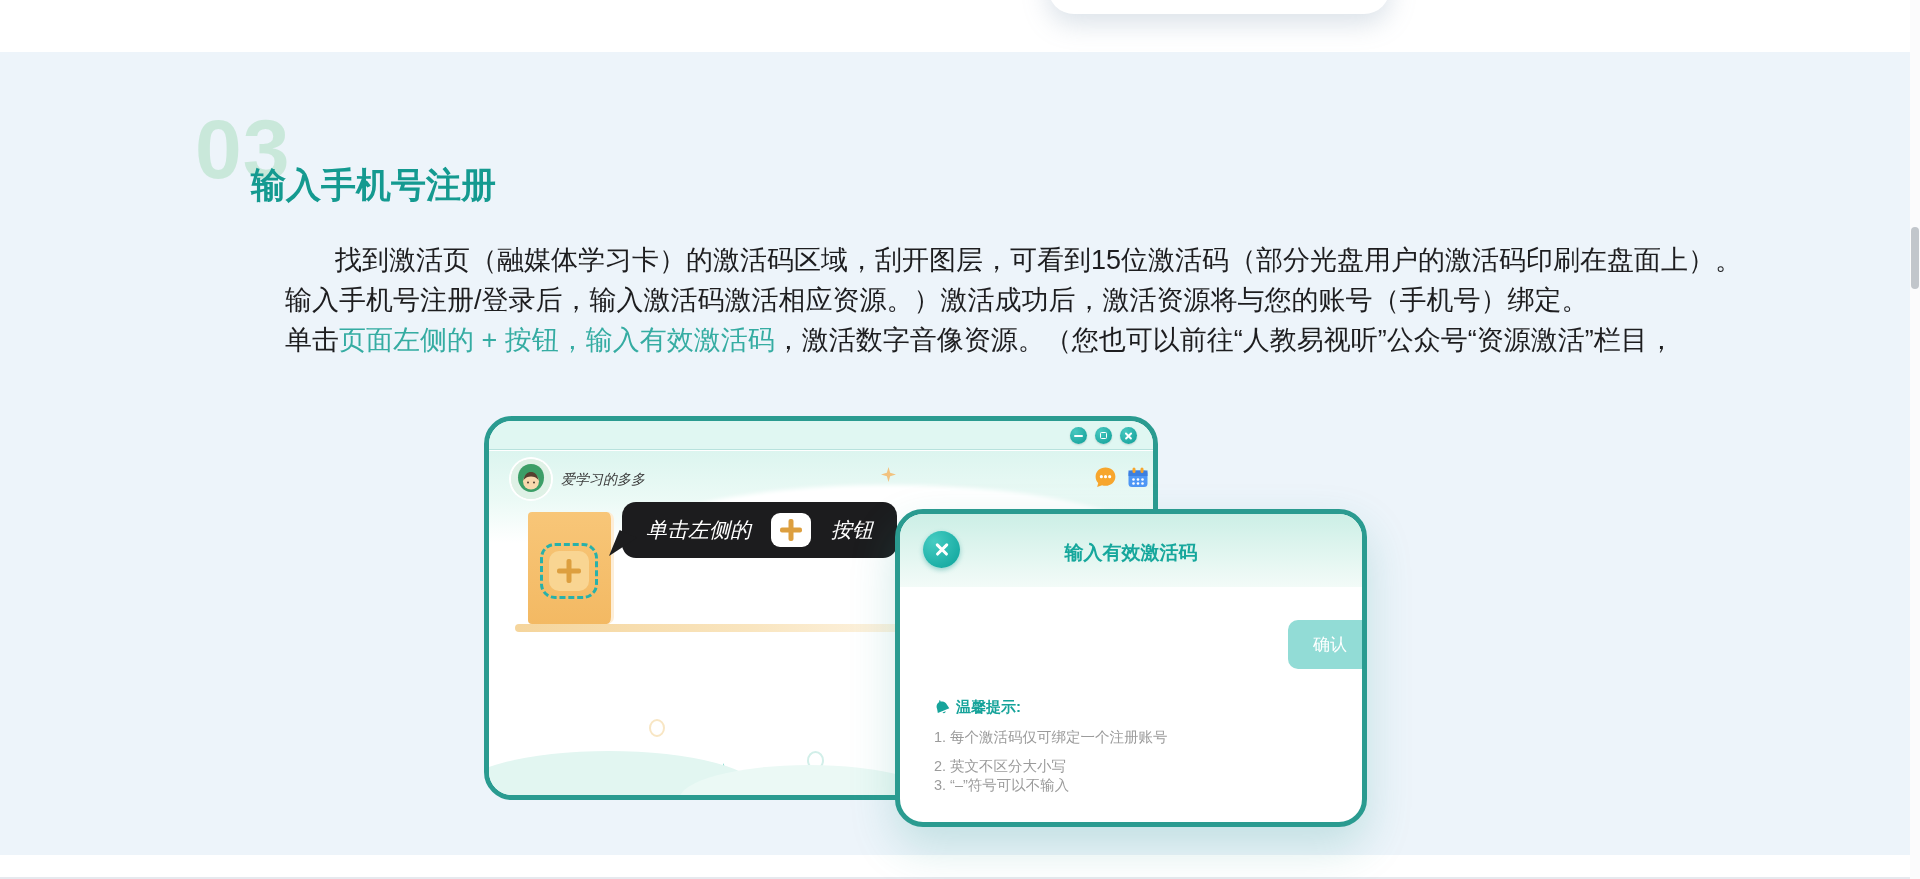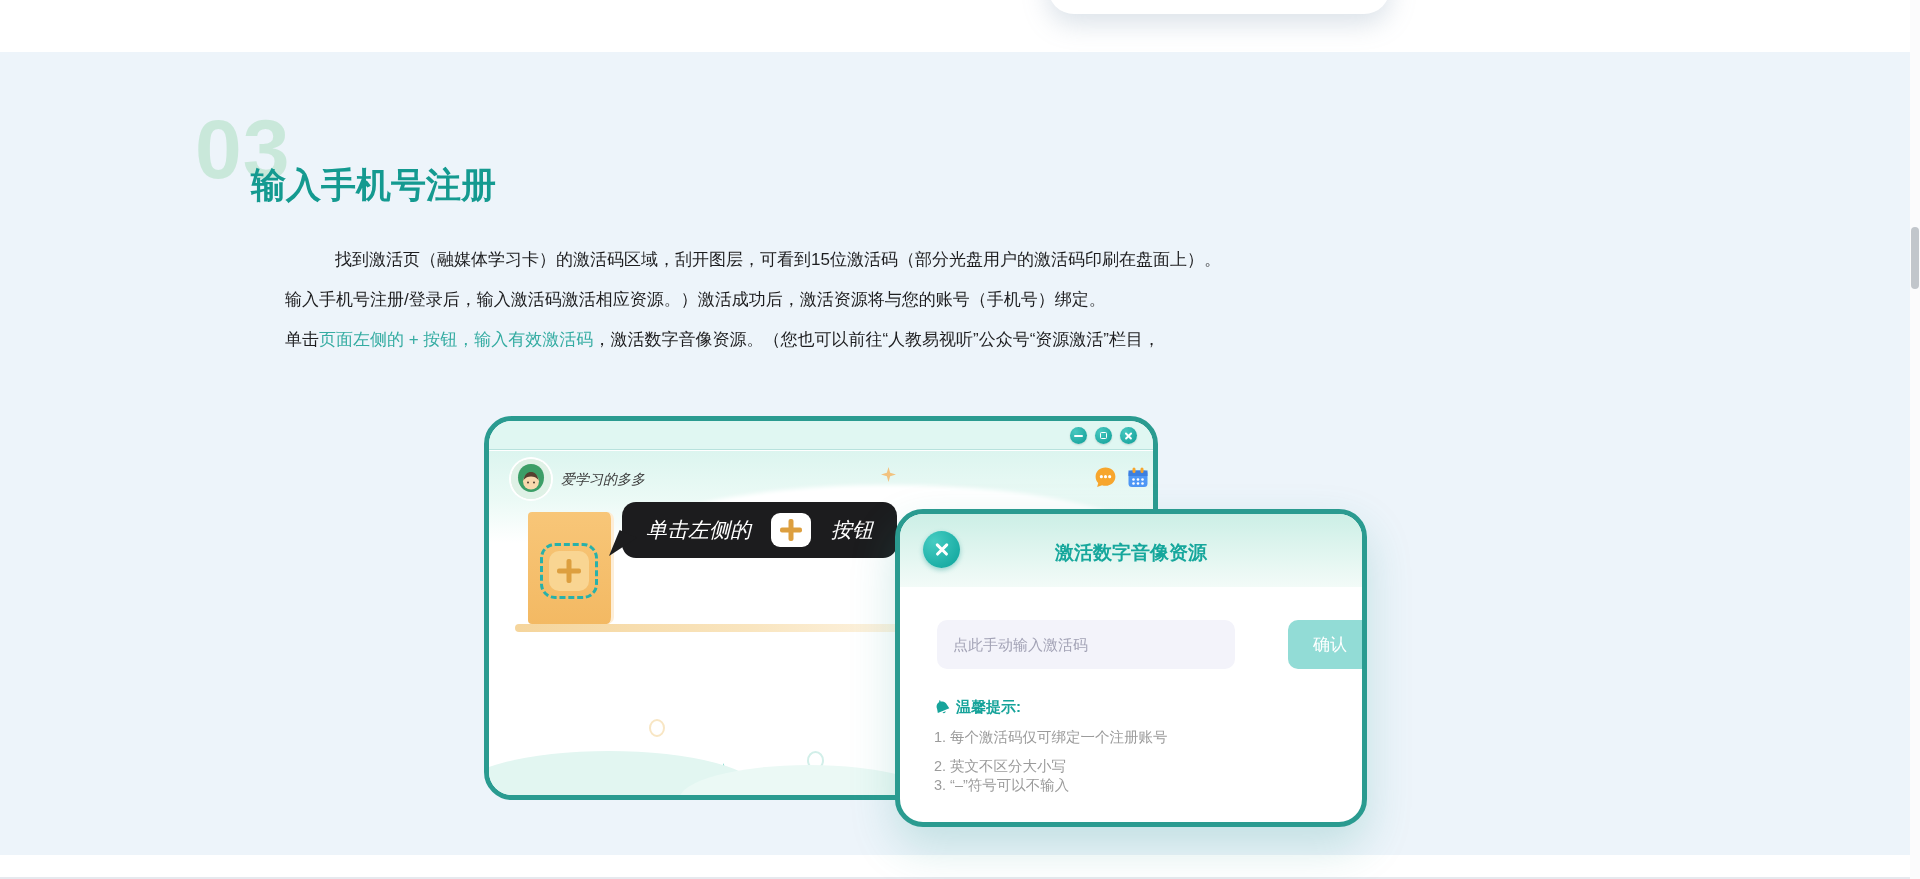--- a/index.html
+++ b/index.html
@@ -20,21 +20,21 @@
   .scrollbar-track { position:absolute; right:0; top:0; width:10px; height:879px; background:#fbfbfc; }
   .scrollbar-thumb { position:absolute; right:1px; top:227px; width:8px; height:62px; background:#c2c6cb; border-radius:4px; }
 
   
   .sec-num { position:absolute; left:195px; top:55px; font-size:84px; font-weight:800;
     color:#c9e8da; letter-spacing:1px; line-height:1; }
   .sec-title { position:absolute; left:251px; top:112px; font-size:35px; font-weight:700;
     color:#149a90; line-height:1.2; }
 
   
-  .intro { position:absolute; left:285px; top:188px; width:1340px; font-size:17px; color:#1d1d1f;
+  .intro { position:absolute; left:285px; top:188px; width:1340px; font-size:27px; color:#1d1d1f;
     line-height:40px; }
   .intro .line { white-space:nowrap; }
   .intro .indent { padding-left:50px; }
   .hl { color:#35aca2; }
 
   
   .appwin { position:absolute; left:484px; top:364px; width:674px; height:384px;
     background:#ffffff; border:5px solid #2a9b90; border-radius:28px; overflow:hidden;font-style:italic; }
   .appwin-titlebar { position:absolute; left:0; top:0; width:100%; height:29px;
     background:#e0f7f2; border-bottom:1px solid rgba(42,155,144,.22); }
@@ -217,23 +217,22 @@
       <div class="hill"></div>
       <div class="hill2"></div>
     </div>
 
     <div class="dialog">
       <div class="dialog-header"></div>
       <div class="dialog-close">
         <span class="x1"></span>
         <span class="x2"></span>
       </div>
-      <div class="dialog-title">激活数字音像资源</div>
-
-      <input class="dlg-input" type="text" placeholder="点此手动输入激活码" style="">
+      <div class="dialog-title">输入有效激活码</div>
+
       <button class="dlg-confirm">确认</button>
 
       <div class="tips-head">
         <svg width="19" height="18" viewBox="0 0 20 18">
           <g transform="rotate(-22 10 9)">
             <path d="M10 2c3.6 0 5.6 2.6 5.6 5.6l.9 4.4H3.5l.9-4.4C4.4 4.6 6.4 2 10 2z" fill="#17a49b"></path>
             <path d="M8.2 13.5a1.9 1.9 0 0 0 3.6 0z" fill="#17a49b"></path>
             <rect x="9.3" y="0.4" width="1.5" height="2" rx="0.7" fill="#17a49b"></rect>
           </g>
         </svg>

